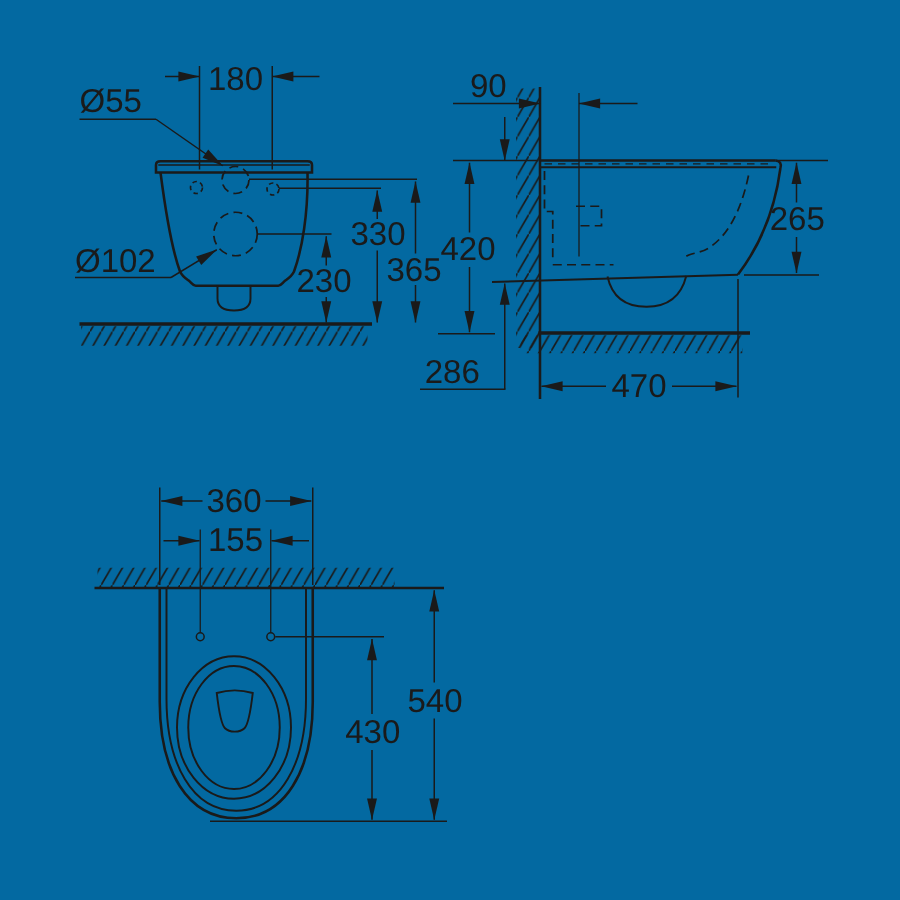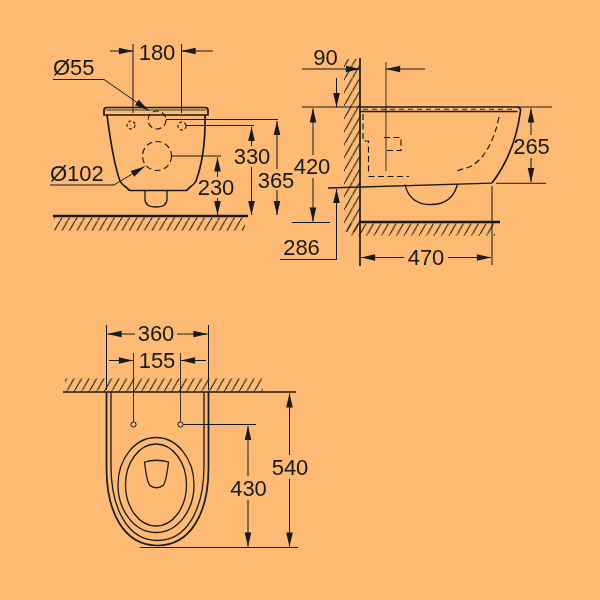--- a/index.html
+++ b/index.html
@@ -1,16 +1,16 @@
 <!DOCTYPE html>
 <html><head>
 <meta charset="utf-8">
 <style>
   html,body{margin:0;padding:0;background:#ffffff;}
-  #stage{position:relative;width:600px;height:600px;background:#fdba74;overflow:hidden;}
+  #stage{position:relative;width:600px;height:600px;background:#0369a1;overflow:hidden;}
   svg{position:absolute;left:0;top:0;}
   text{font-family:"Liberation Sans","DejaVu Sans",sans-serif;font-size:22px;fill:#1a1a1a;}
   .ln{stroke:#1a1a1a;fill:none;}
   .thick{stroke-width:1.7;}
   .mid{stroke-width:1.3;}
   .thin{stroke-width:1;}
   .hair{stroke-width:0.85;}
   .floor{stroke-width:2.3;}
   .dash{stroke-dasharray:6 3.5;stroke-width:1.15;}
   .dashsm{stroke-dasharray:3 2.2;stroke-width:1.1;}

